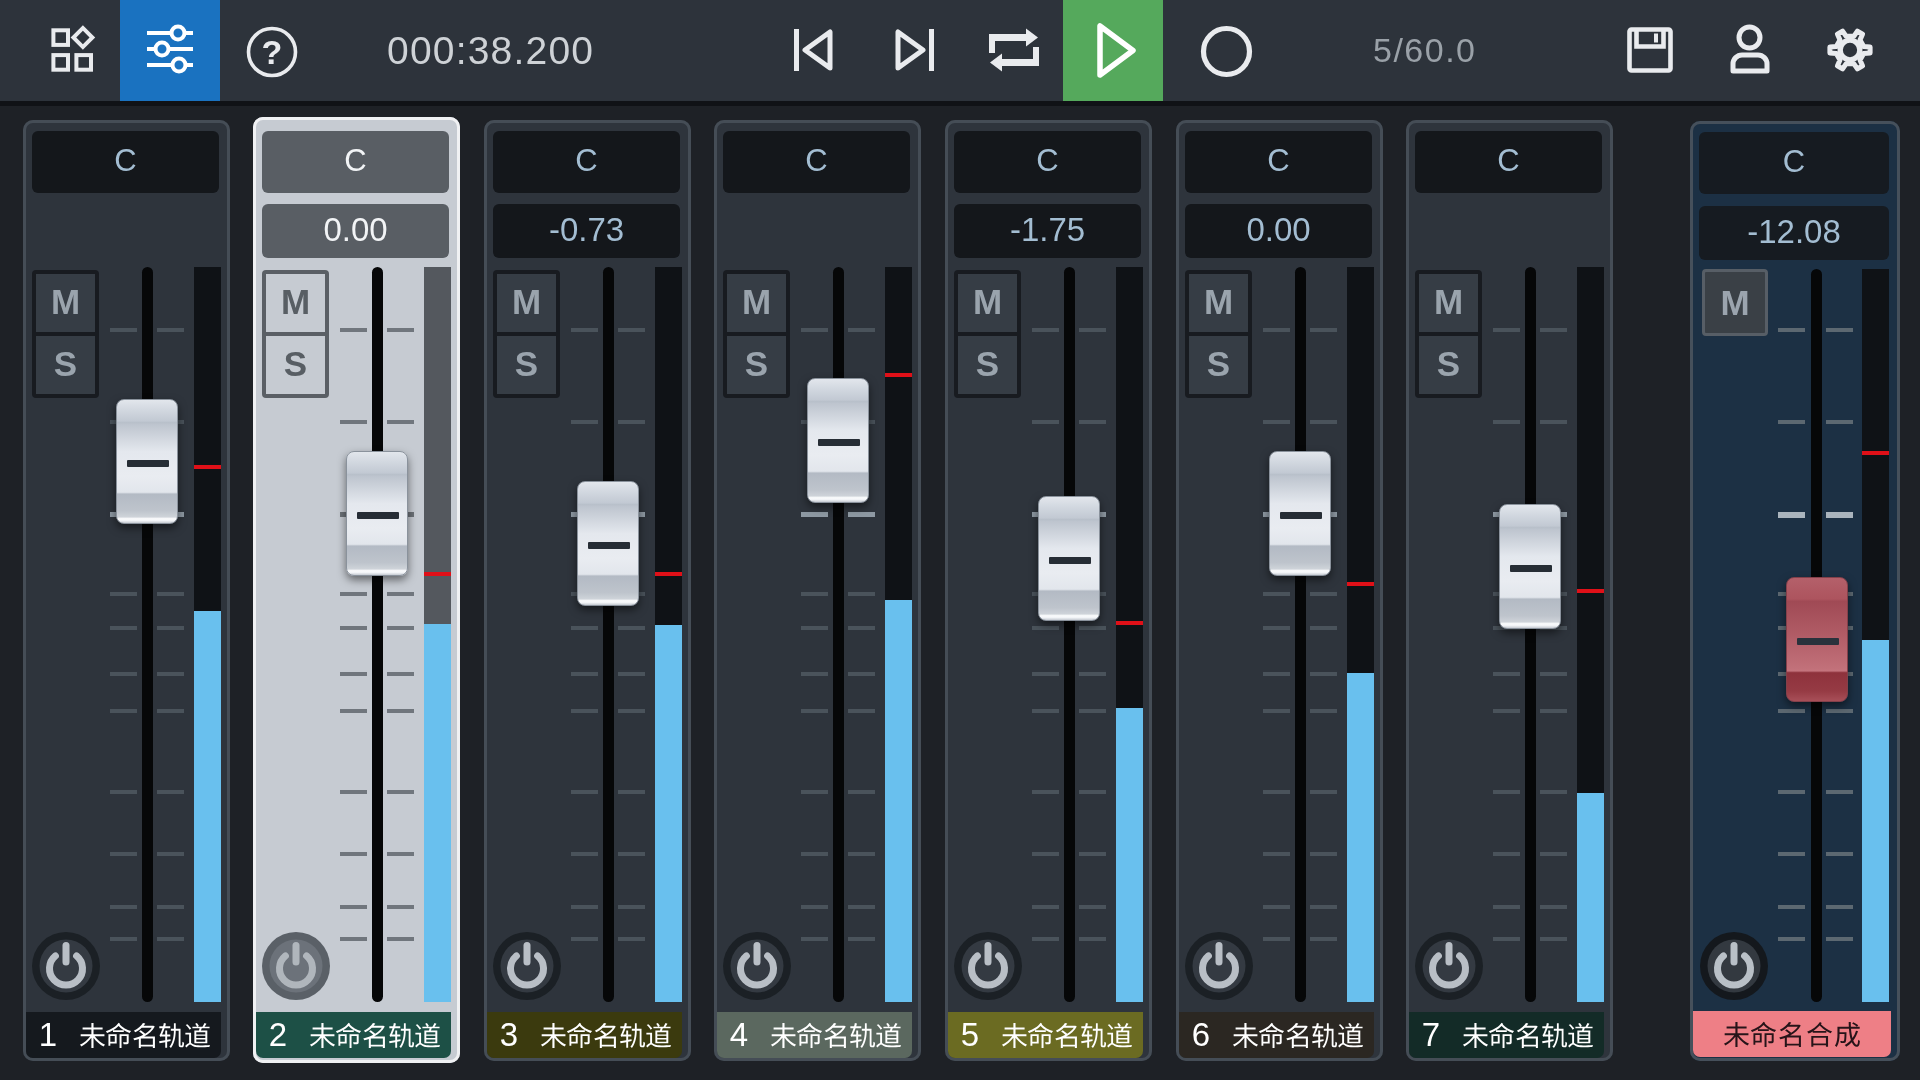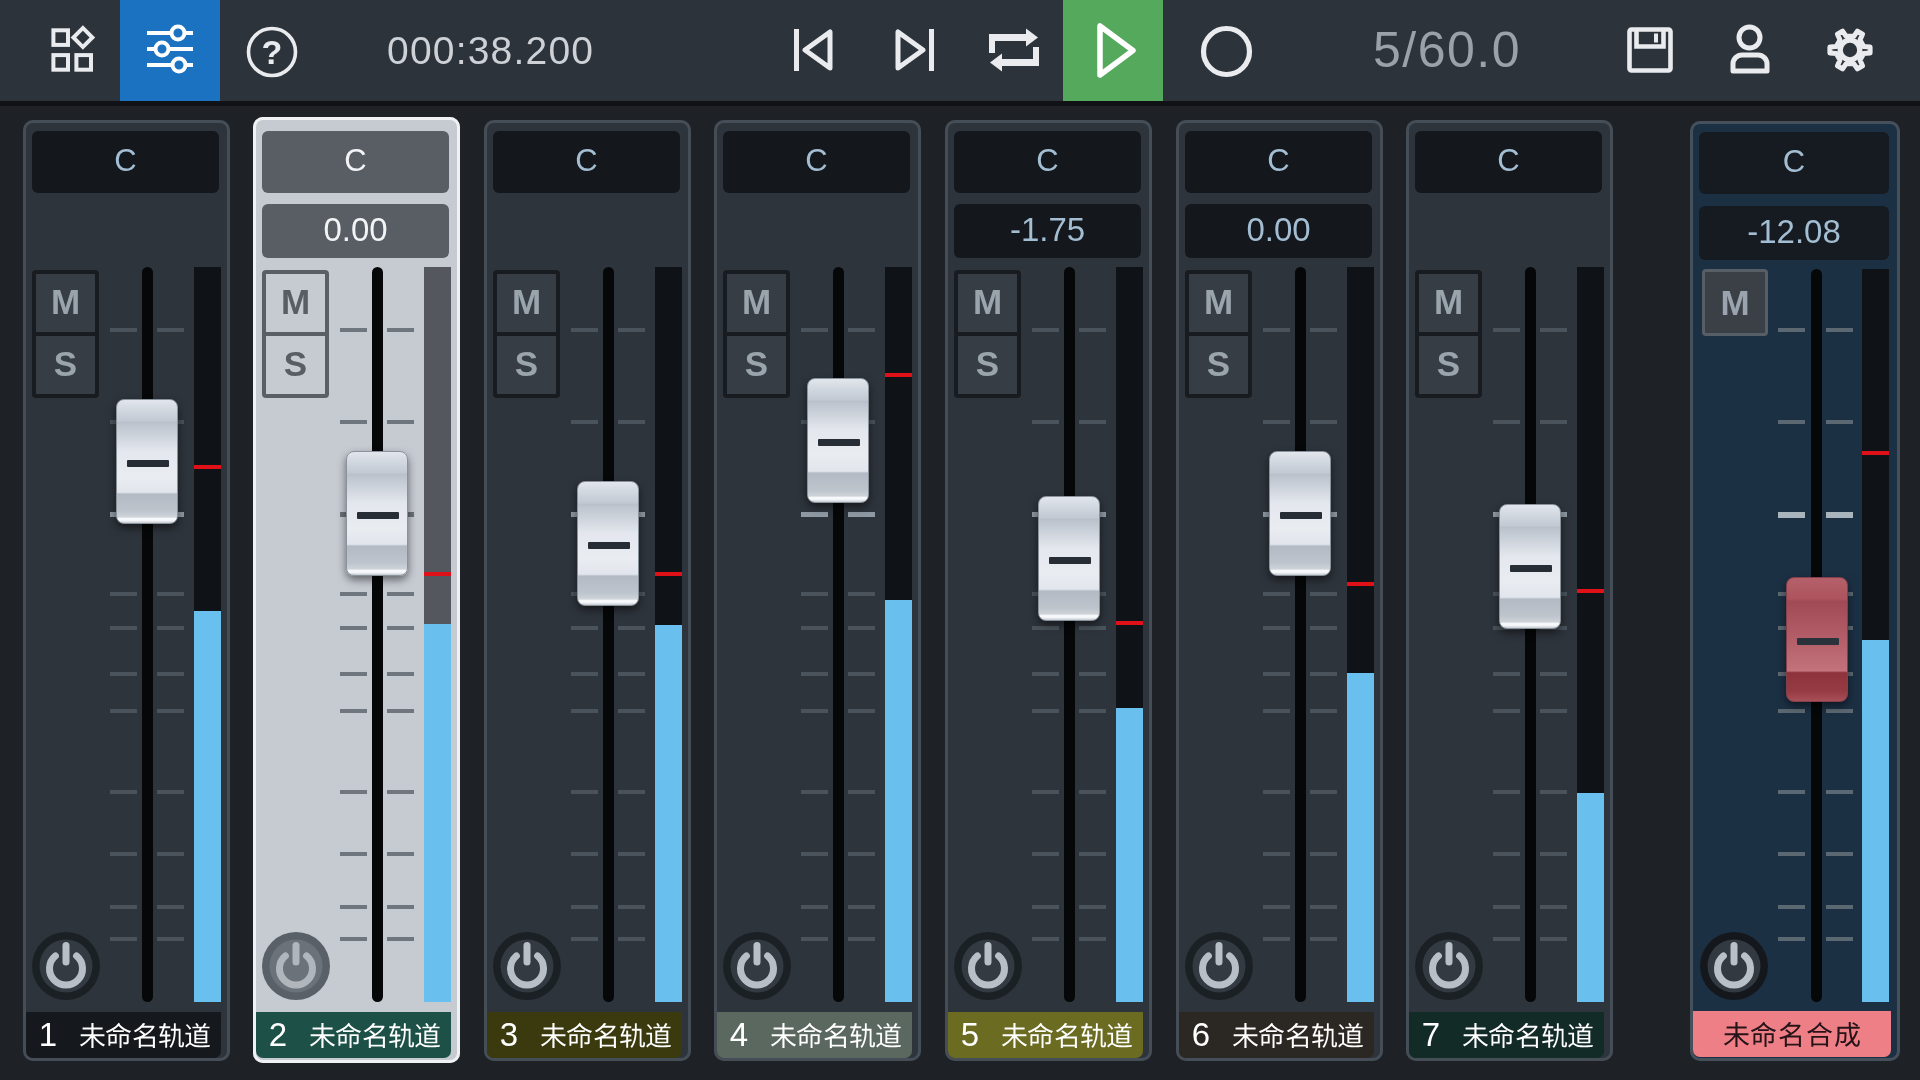--- a/index.html
+++ b/index.html
@@ -82,21 +82,21 @@
 <path d="M3,10 L40,10 L40,4.5 L52,13.5 L40,22.5 L40,17 L9,17 L9,29 L3,29 Z"></path>
 <path d="M53,42 L16,42 L16,47.5 L4,38.5 L16,29.5 L16,35 L47,35 L47,23 L53,23 Z"></path>
   </svg>
 <div class="abs" style="left:1063px;top:0;width:100px;height:101px;background:#55a95c"></div>
 <svg class="abs" style="left:1063px;top:0" width="100" height="101" viewBox="0 0 100 101" fill="none" stroke="#fff" stroke-width="5.5" stroke-linejoin="round">
 <path d="M37,26 L37,75 L70,50.5 Z"></path>
   </svg>
 <svg class="abs" style="left:1199px;top:24px" width="55" height="55" viewBox="0 0 55 55">
     <circle cx="27.5" cy="27.5" r="23" fill="none" stroke="#e9ebee" stroke-width="5.2"></circle>
   </svg>
-<div class="abs" style="left:1373px;top:0;width:200px;height:101px;line-height:101px;font-size:50px;color:#9aa1a8;letter-spacing:1.5px">5/60.0</div>
+<div class="abs" style="left:1373px;top:0;width:200px;height:101px;line-height:101px;font-size:34px;color:#9aa1a8;letter-spacing:1.5px">5/60.0</div>
 <svg class="abs" style="left:1627px;top:27px" width="46" height="46" viewBox="0 0 46 46" fill="none" stroke="#e9ebee">
 <rect x="2.5" y="2.5" width="41" height="41" rx="2" stroke-width="4.6"></rect>
 <path d="M9.5,4 L9.5,19.5 L36.5,19.5 L36.5,4" stroke-width="4.6"></path>
 <rect x="27" y="6.5" width="4" height="9" fill="#e9ebee" stroke="none"></rect>
   </svg>
 <svg class="abs" style="left:1728px;top:24px" width="44" height="50" viewBox="0 0 44 50" fill="none" stroke="#e9ebee" stroke-width="5">
 <circle cx="21.5" cy="13.5" r="10.5"></circle>
     <path d="M5,47 L5,40 a9,9 0 0 1 9,-9 L30,31 a9,9 0 0 1 9,9 L39,47 Z" stroke-linejoin="round"></path>
   </svg>
 <svg class="abs" style="left:1825px;top:25px" width="50" height="50" viewBox="0 0 50 50" fill="none" stroke="#e9ebee" stroke-width="5" stroke-linejoin="round">
@@ -212,20 +212,21 @@
         <use href="#gC" fill="#fff"></use>
       </svg><svg class="cj" style="width:27px;height:27px;margin-right:-0.6999999999999993px" viewBox="0 0 1000 1000">
         <use href="#gD" fill="#fff"></use>
       </svg><svg class="cj" style="width:27px;height:27px;margin-right:-0.6999999999999993px" viewBox="0 0 1000 1000">
         <use href="#gE" fill="#fff"></use>
       </svg></div>
 </div>
 <div class="abs strip" style="left:484px;top:120px;width:207px;height:941px;">
 <div class="abs ring" style="box-shadow:inset 0 0 0 3px #454d56"></div>
 <div class="abs pan" style="background:#14171b;color:#a3bdd2;top:11px">C</div>
+<div class="abs val" style="background:#14171b;color:#a3bdd2;top:84px">-0.73</div>
 <div class="abs ms" style="top:150px;height:128px;background:#181b20">
 <div class="abs cell" style="top:4px;background:#363d45;color:#9aa4ad">M</div>
 <div class="abs cell" style="top:66px;background:#363d45;color:#9aa4ad">S</div>
 </div>
 <div class="abs tick" style="left:87px;top:208px;background:#4a535b;height:4px"></div>
 <div class="abs tick" style="left:134px;top:208px;background:#4a535b;height:4px"></div>
 <div class="abs tick" style="left:87px;top:300px;background:#4a535b;height:4px"></div>
 <div class="abs tick" style="left:134px;top:300px;background:#4a535b;height:4px"></div>
 <div class="abs tick" style="left:87px;top:392px;background:#8e99a3;height:5px"></div>
 <div class="abs tick" style="left:134px;top:392px;background:#8e99a3;height:5px"></div>

